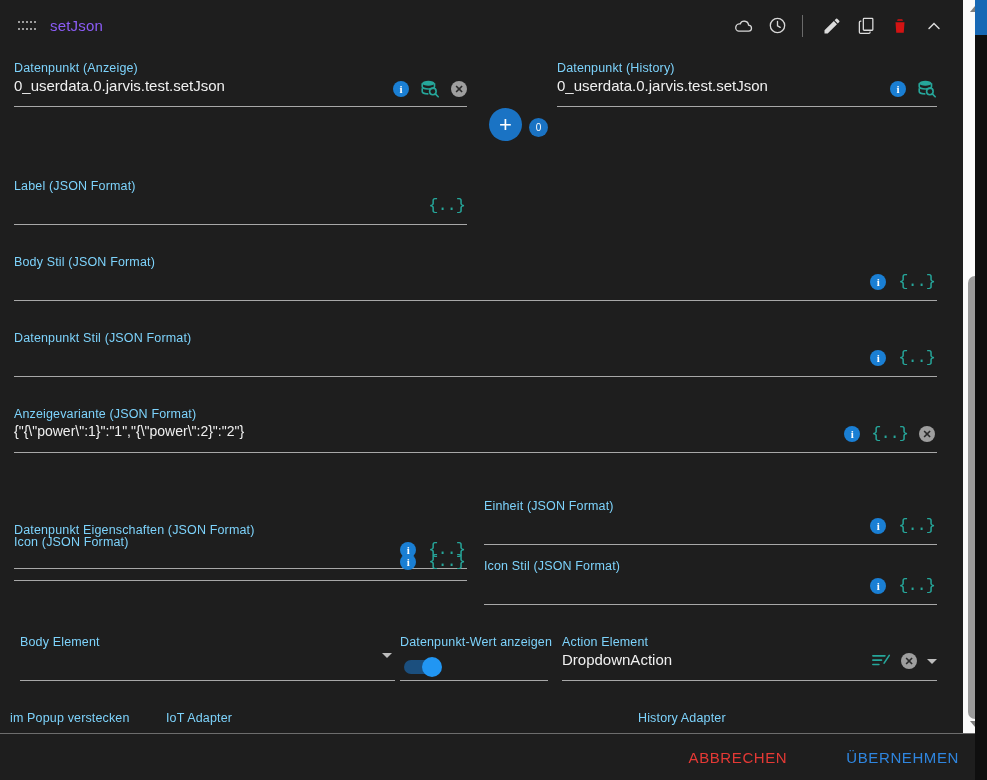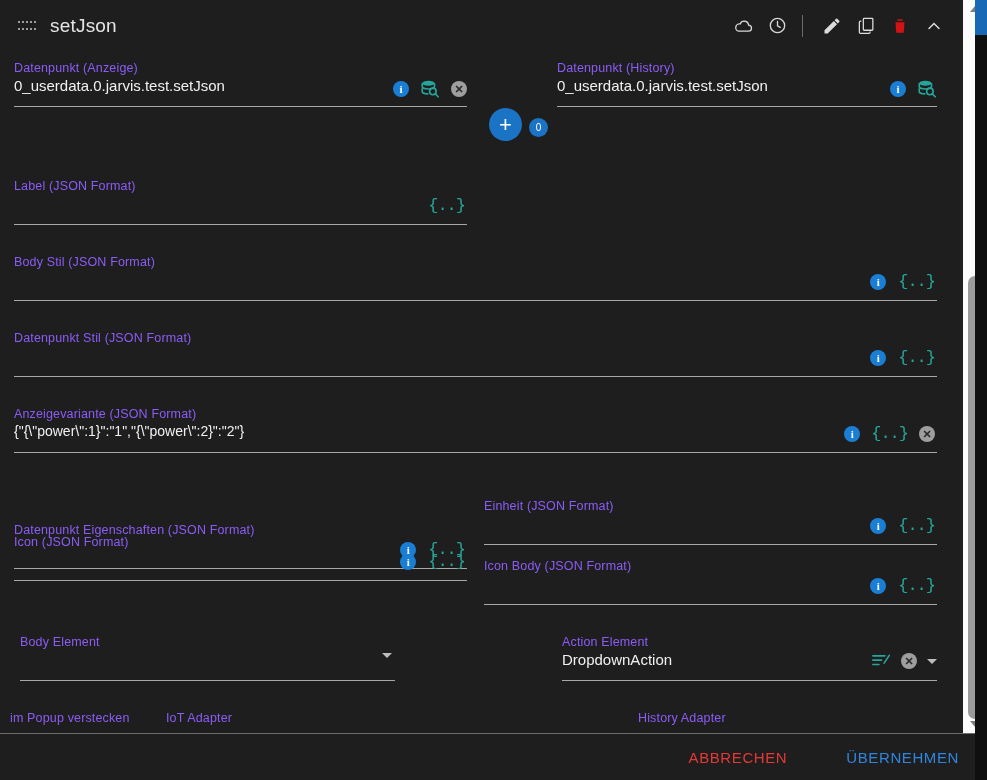--- a/index.html
+++ b/index.html
@@ -24,38 +24,38 @@
     position: relative; height: 51px; width: 963px;
     display: flex; align-items: center;
     padding: 0 14px 0 14px;
   }
   .drag-handle {
     width: 18px; height: 12px;
     display: grid; grid-template-columns: repeat(5, 1fr); grid-template-rows: repeat(2, 1fr);
     gap: 1px; margin-right: 14px; margin-left: 4px;
   }
   .drag-handle i { display:block; width:2px; height:2px; background:#c9c9c9; border-radius:50%; align-self:center; justify-self:center;}
-  .dlg-title { color:#e5e5e5; font-size:19px; letter-spacing:.2px; }
+  .dlg-title { color:#8b5cf6; font-size:15px; letter-spacing:.2px; }
   .tb-spacer { flex:1 1 auto; }
   .tb-icons { display:flex; align-items:center; gap:0px; }
   .tb-btn {
     width: 30px; height: 30px; display:flex; align-items:center; justify-content:center;
     margin-left: 4px; cursor: pointer;
   }
   .tb-sep { width:1px; height:22px; background:#6a6a6a; margin:0 10px; }
 
   
   .body-scroll {
     position: relative;
     width: 963px; height: 682px;
     padding: 0;
   }
   .field { position:absolute; }
   .field .lbl {
-    color:#8b5cf6; font-size:12.5px; letter-spacing:.15px;
+    color:#7dd3fc; font-size:12.5px; letter-spacing:.15px;
     position:absolute; top:0; left:0; white-space:nowrap;
   }
   .field .val {
     color:#f0f0f0; font-size:15px; position:absolute; top:16px; left:0; white-space:nowrap;
   }
   .field .underline {
     position:absolute; left:0; bottom:0; height:1px; background:#a8a8a8; width:100%;
   }
 
   
@@ -279,38 +279,46 @@
         <div class="lbl">Icon (JSON Format)</div>
         <div class="val"></div>
         <div style="position:absolute; right:2px; top:17px; display:flex; align-items:center; gap:12px;">
           <span class="info-ico">i</span>
           <span class="braces">{..}</span>
         </div>
         <div class="underline"></div>
       </div>
 
       <div class="field" style="left:484px; top:508px; width:453px; height:46px;">
-        <div class="lbl">Icon Body (JSON Format)</div>
+        <div class="lbl">Icon Stil (JSON Format)</div>
         <div class="val"></div>
         <div style="position:absolute; right:2px; top:17px; display:flex; align-items:center; gap:12px;">
           <span class="info-ico">i</span>
           <span class="braces">{..}</span>
         </div>
         <div class="underline"></div>
       </div>
 
       <div class="field" style="left:20px; top:584px; width:375px; height:46px;">
         <div class="lbl">Body Element</div>
         <div class="val"></div>
         <div style="position:absolute; right:3px; top:23px;">
           <span class="chev-down"></span>
         </div>
         <div class="underline"></div>
       </div>
 
+      <div class="field" style="left:400px; top:584px; width:148px; height:46px;">
+        <div class="lbl">Datenpunkt-Wert anzeigen</div>
+        <div class="toggle on" style="position:absolute; left:2px; top:22px;">
+          <span class="track"></span>
+          <span class="knob"></span>
+        </div>
+        <div class="underline"></div>
+      </div>
 
       <div class="field" style="left:562px; top:584px; width:375px; height:46px;">
         <div class="lbl">Action Element</div>
         <div class="val">DropdownAction</div>
         <div style="position:absolute; right:0px; top:18px; display:flex; align-items:center; gap:10px;">
           <span class="icon">
             <svg width="19" height="16" viewBox="0 0 22 18">
               <path d="M1 3h14M1 8h10M1 13h7" stroke="#26a69a" stroke-width="1.9" stroke-linecap="round"></path>
               <path d="M20 2.5l-6 9" stroke="#26a69a" stroke-width="1.9" stroke-linecap="round"></path>
             </svg>

